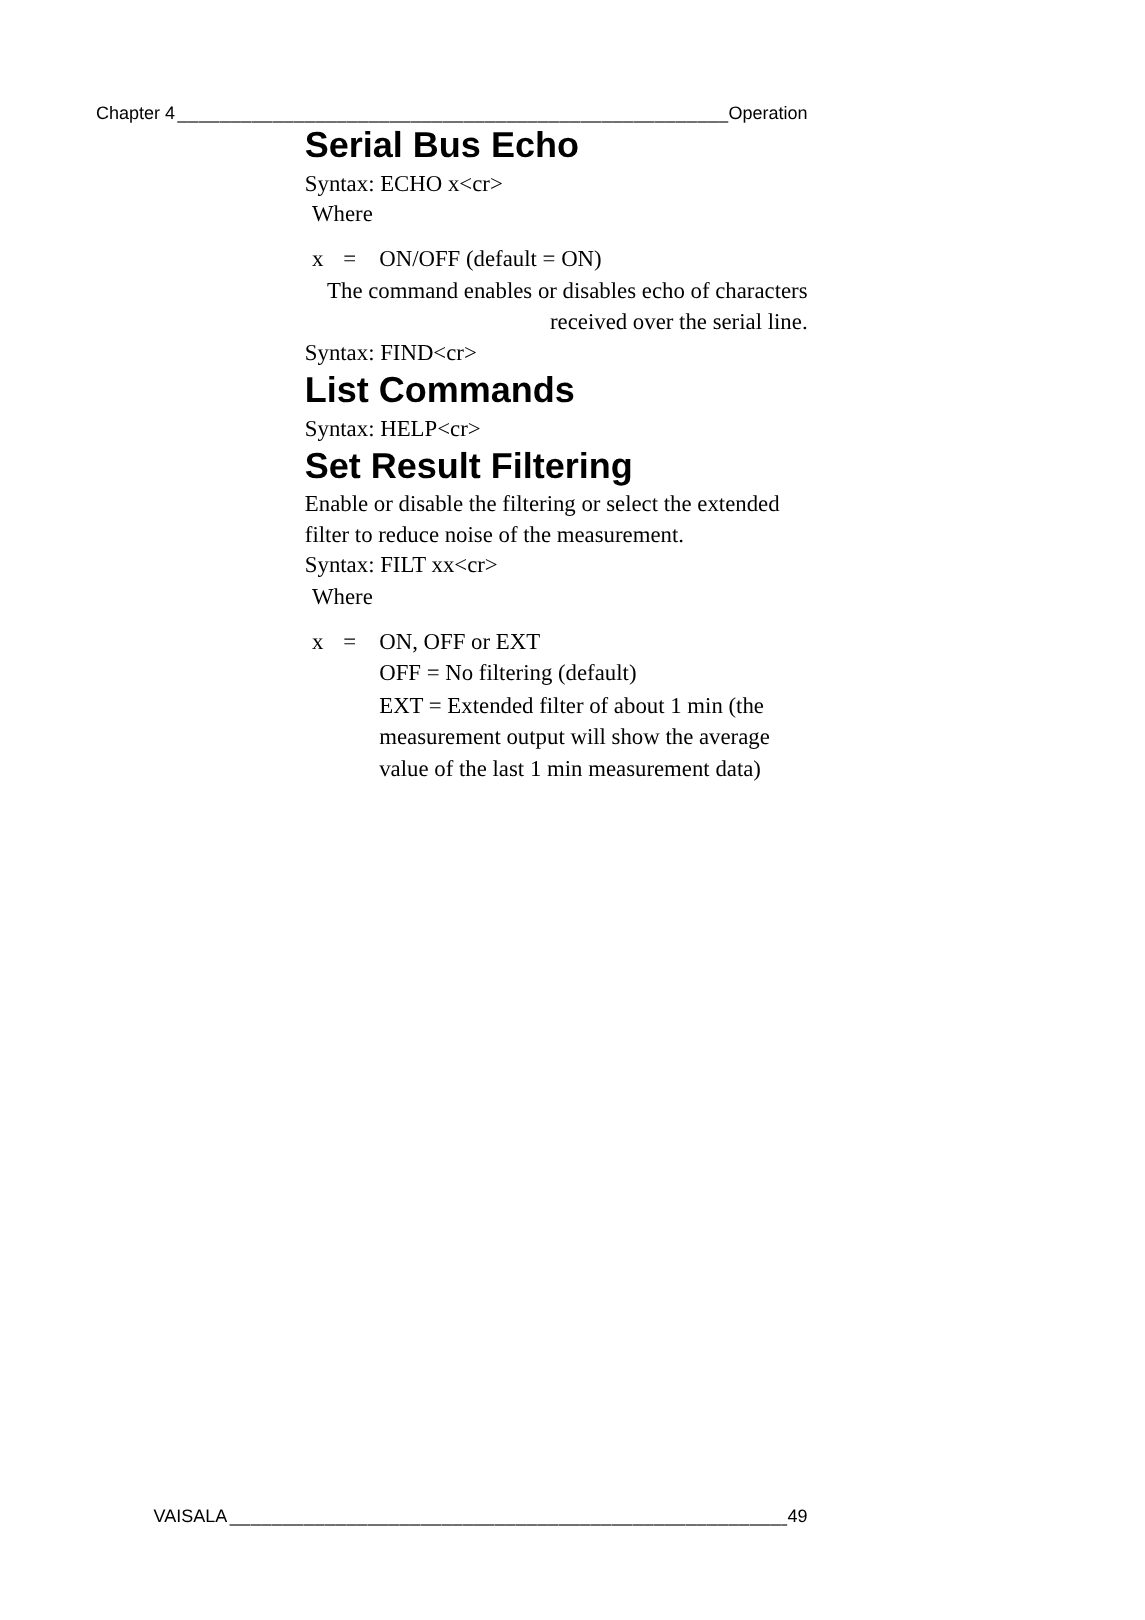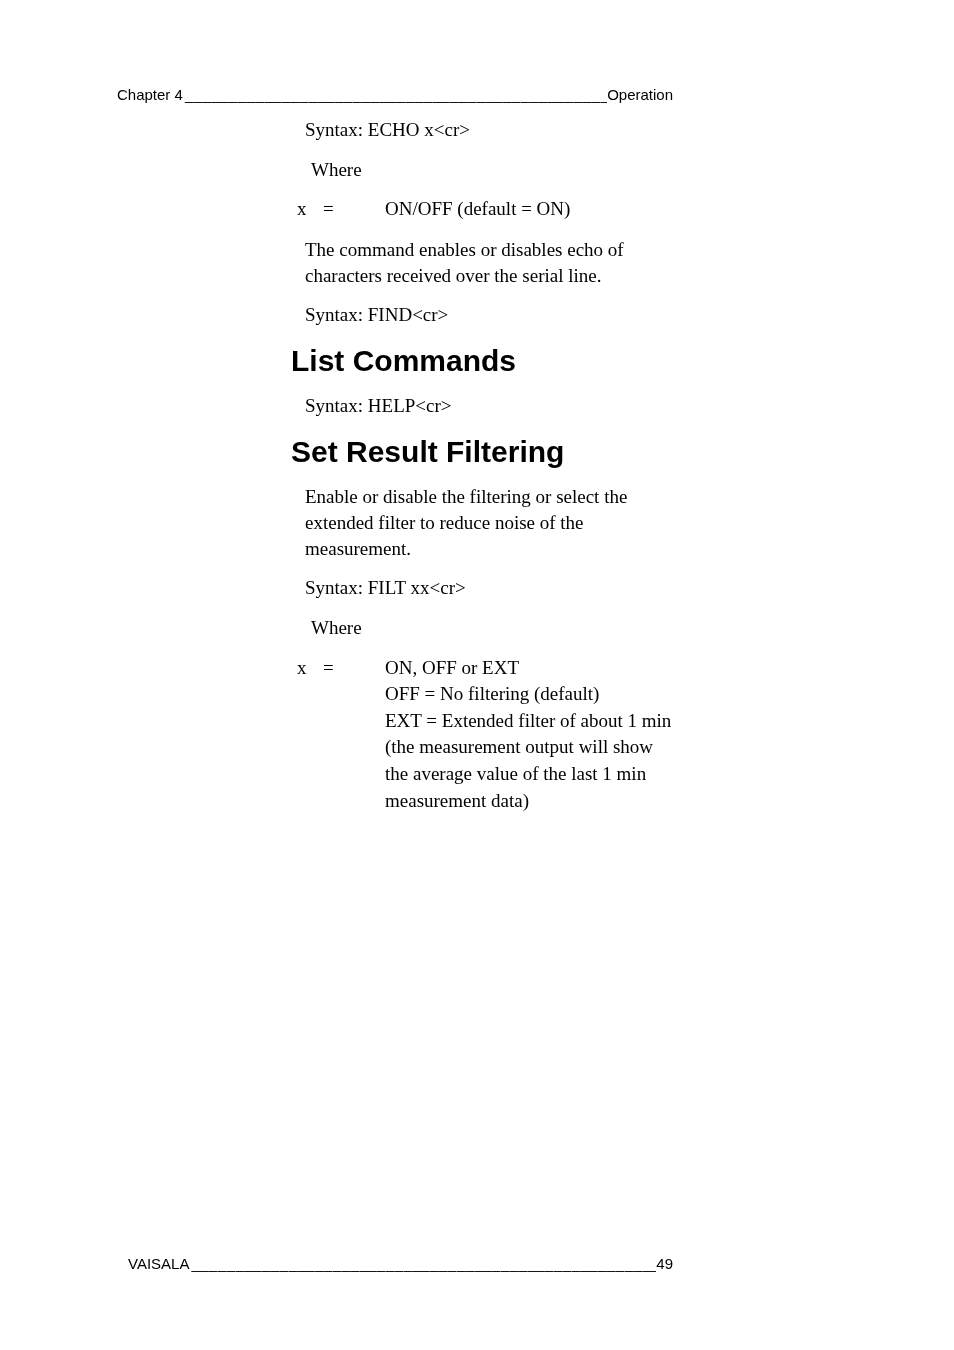--- a/index.html
+++ b/index.html
@@ -10,21 +10,21 @@
     height: 1350px;
     background: #ffffff;
     font-family: "Times New Roman", Times, serif;
     color: #000;
   }
   .page {
     position: relative;
     width: 781px;
     height: 1350px;
     box-sizing: border-box;
-    padding: 86px 108px 0 117px;
+    padding: 86px 108px 0 80px;
     border-radius: 19px;
   }
   .running-head {
     font-family: Arial, Helvetica, sans-serif;
     font-size: 15px;
     display: flex;
     align-items: baseline;
     white-space: nowrap;
     overflow: hidden;
   }
@@ -52,45 +52,44 @@
     font-size: 30px;
     margin: 0;
     line-height: 1.25;
   }
   .sec-gap-first { margin-top: 44px; }
   .sec-gap { margin-top: 70px; }
 
   p.body {
     font-size: 19px;
     line-height: 1.35;
-    margin: 14px;
+    margin: 0;
   }
   .mt-22 { margin-top: 22px; }
   .mt-16 { margin-top: 16px; }
   .mt-12 { margin-top: 12px; }
-  .mt-30 { margin-top: 30px; }
+  .mt-30 { margin-top: 30px; text-align: right; }
 
   .where-tbl {
     font-size: 19px;
     line-height: 1.4;
   }
   .where-row {
     display: flex;
   }
   .where-var {
     width: 26px;
     flex: 0 0 auto;
   }
   .where-eq {
     width: 30px;
     flex: 0 0 auto;
   }
   .where-desc {
     flex: 1 1 auto;
-    margin-left: 32px;
   }
 
   .footer {
     position: absolute;
     left: 108px;
     right: 108px;
     bottom: 78px;
     font-family: Arial, Helvetica, sans-serif;
     font-size: 15px;
     display: flex;
@@ -113,20 +112,21 @@
 <div class="page">
 
   <div class="running-head">
     <span class="rh-left">Chapter 4</span>
     <span class="rh-fill">____________________________________________________________________________</span>
     <span class="rh-right">Operation</span>
   </div>
 
   <div class="content">
 
+    <h2 class="section sec-gap-first">Serial Bus Echo</h2>
     <p class="body mt-22">Syntax: ECHO x&lt;cr&gt;</p>
     <p class="body mt-16" style="padding-left:6px;">Where</p>
     <div class="where-tbl mt-12" style="padding-left:6px;">
       <div class="where-row">
         <div class="where-var">x</div>
         <div class="where-eq">=</div>
         <div class="where-desc">ON/OFF (default = ON)</div>
       </div>
     </div>
     <p class="body mt-30">The command enables or disables echo of characters received over the serial line.</p>

